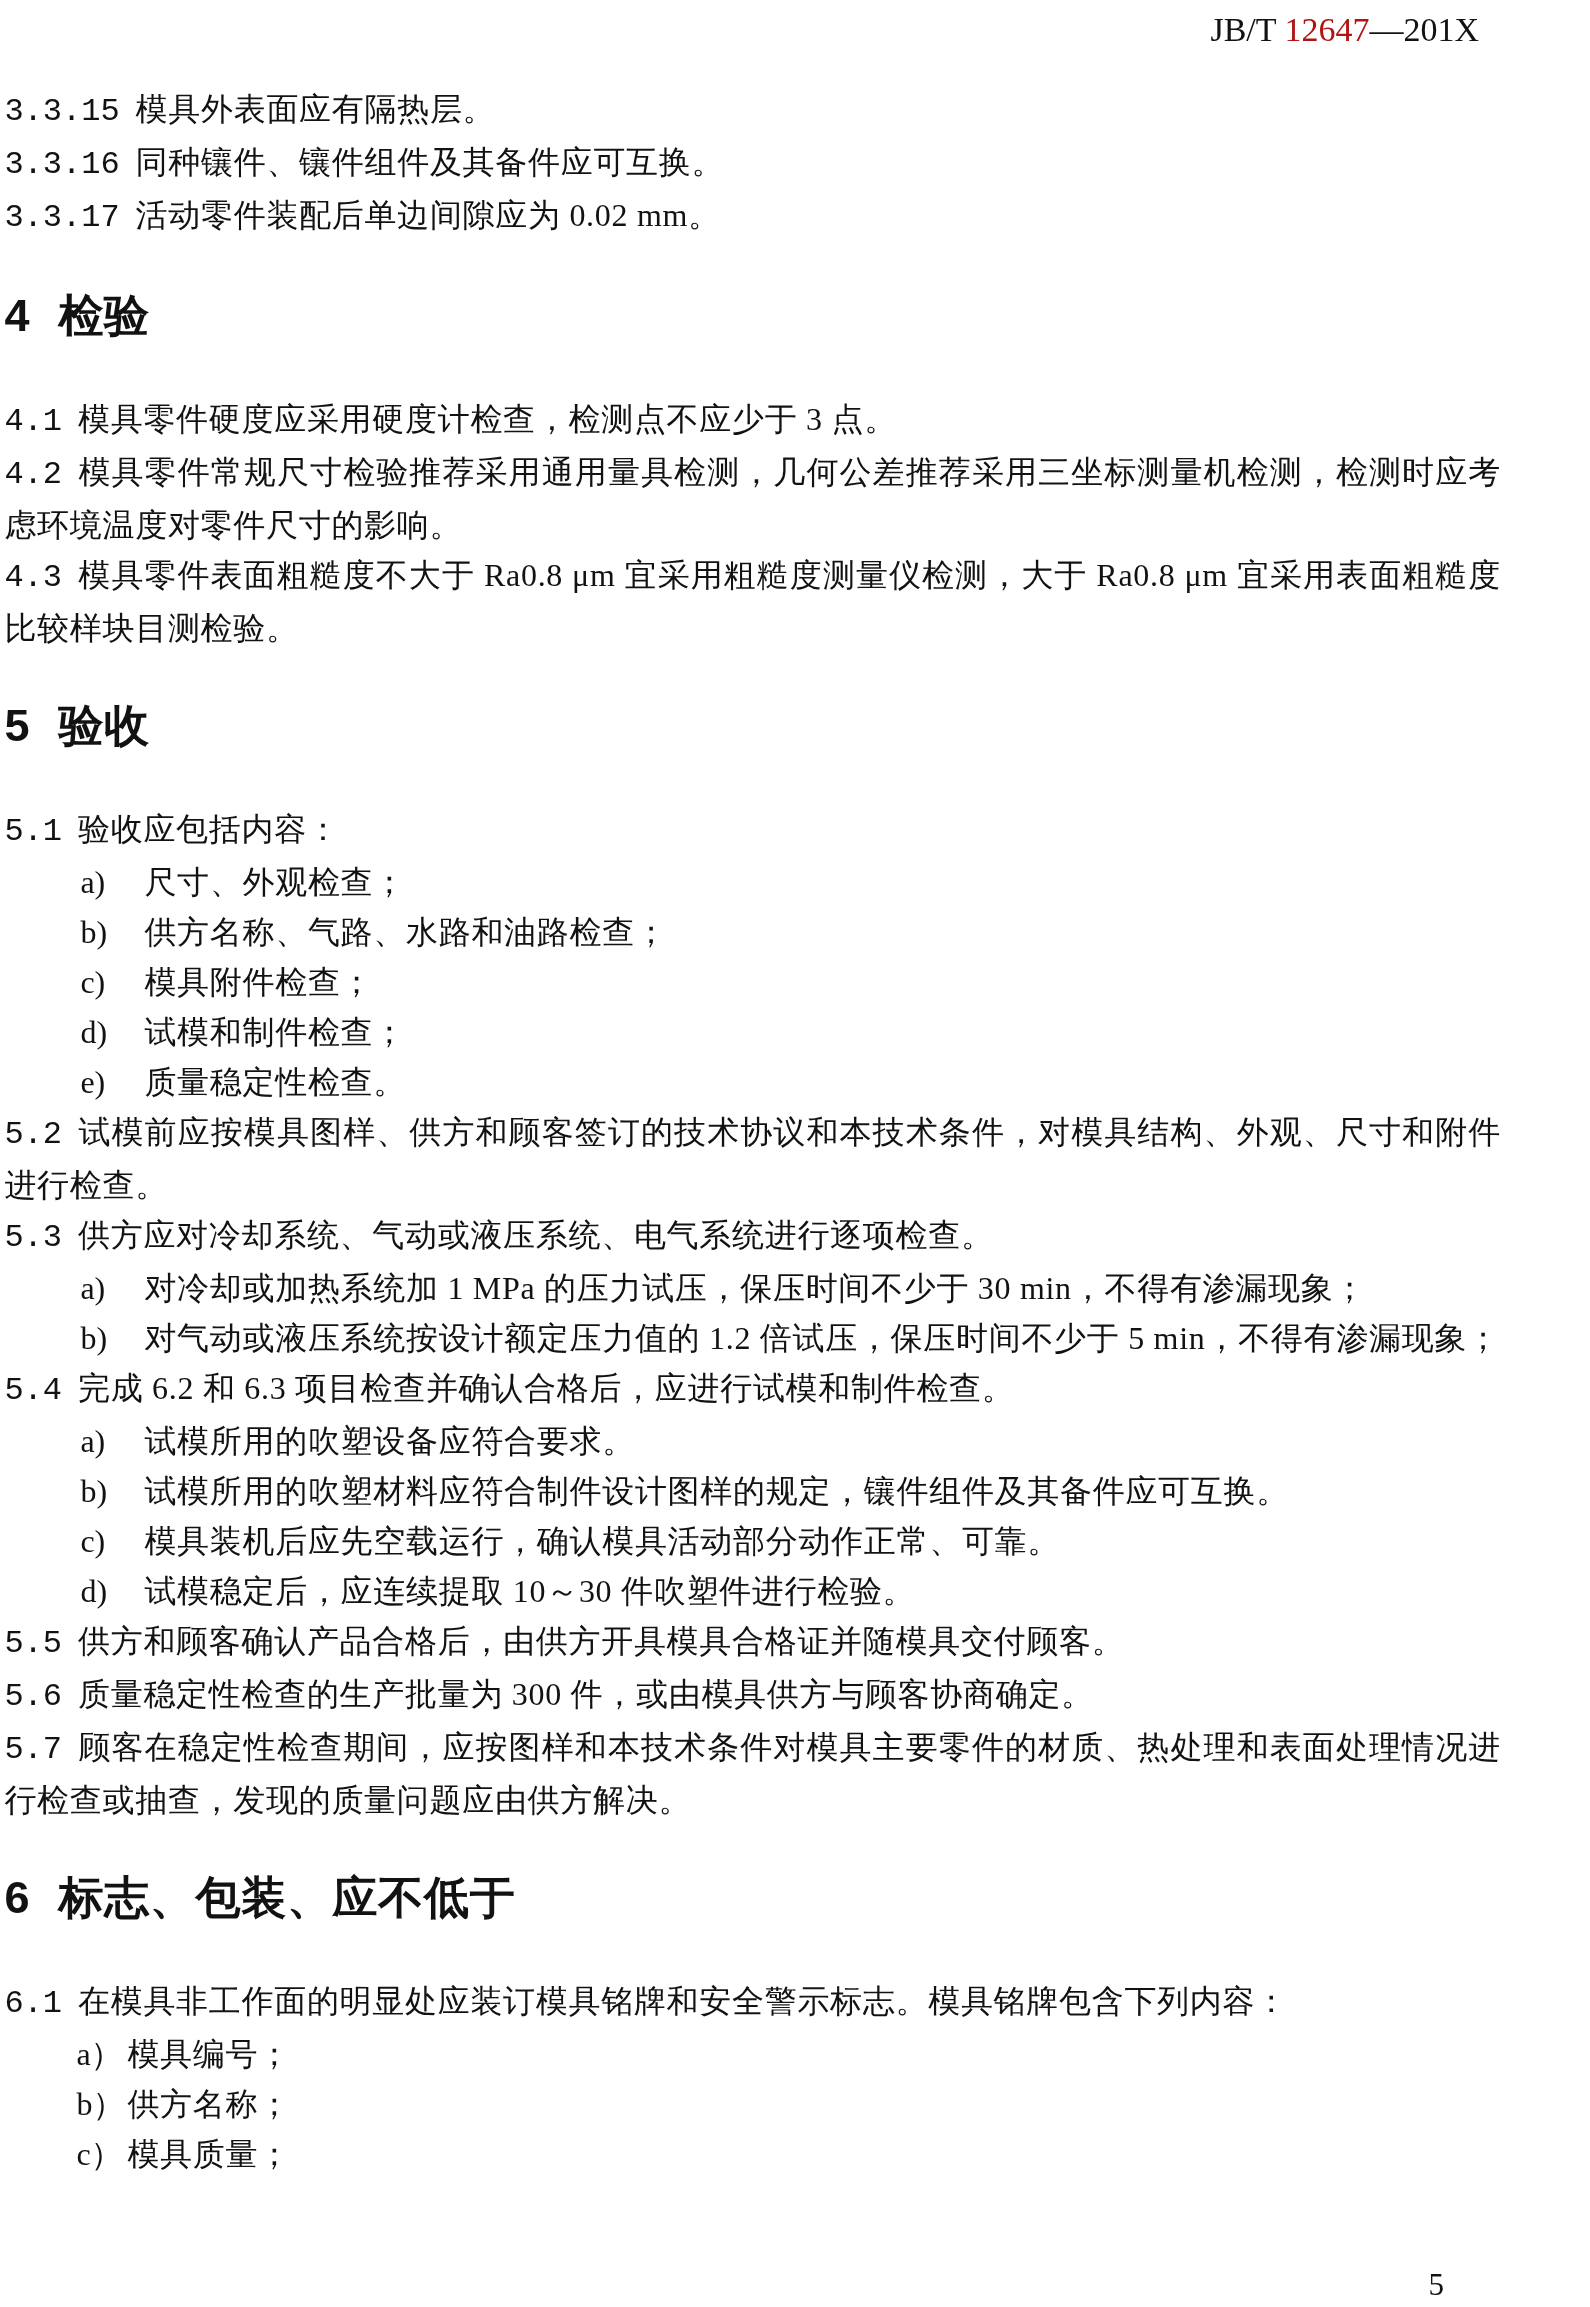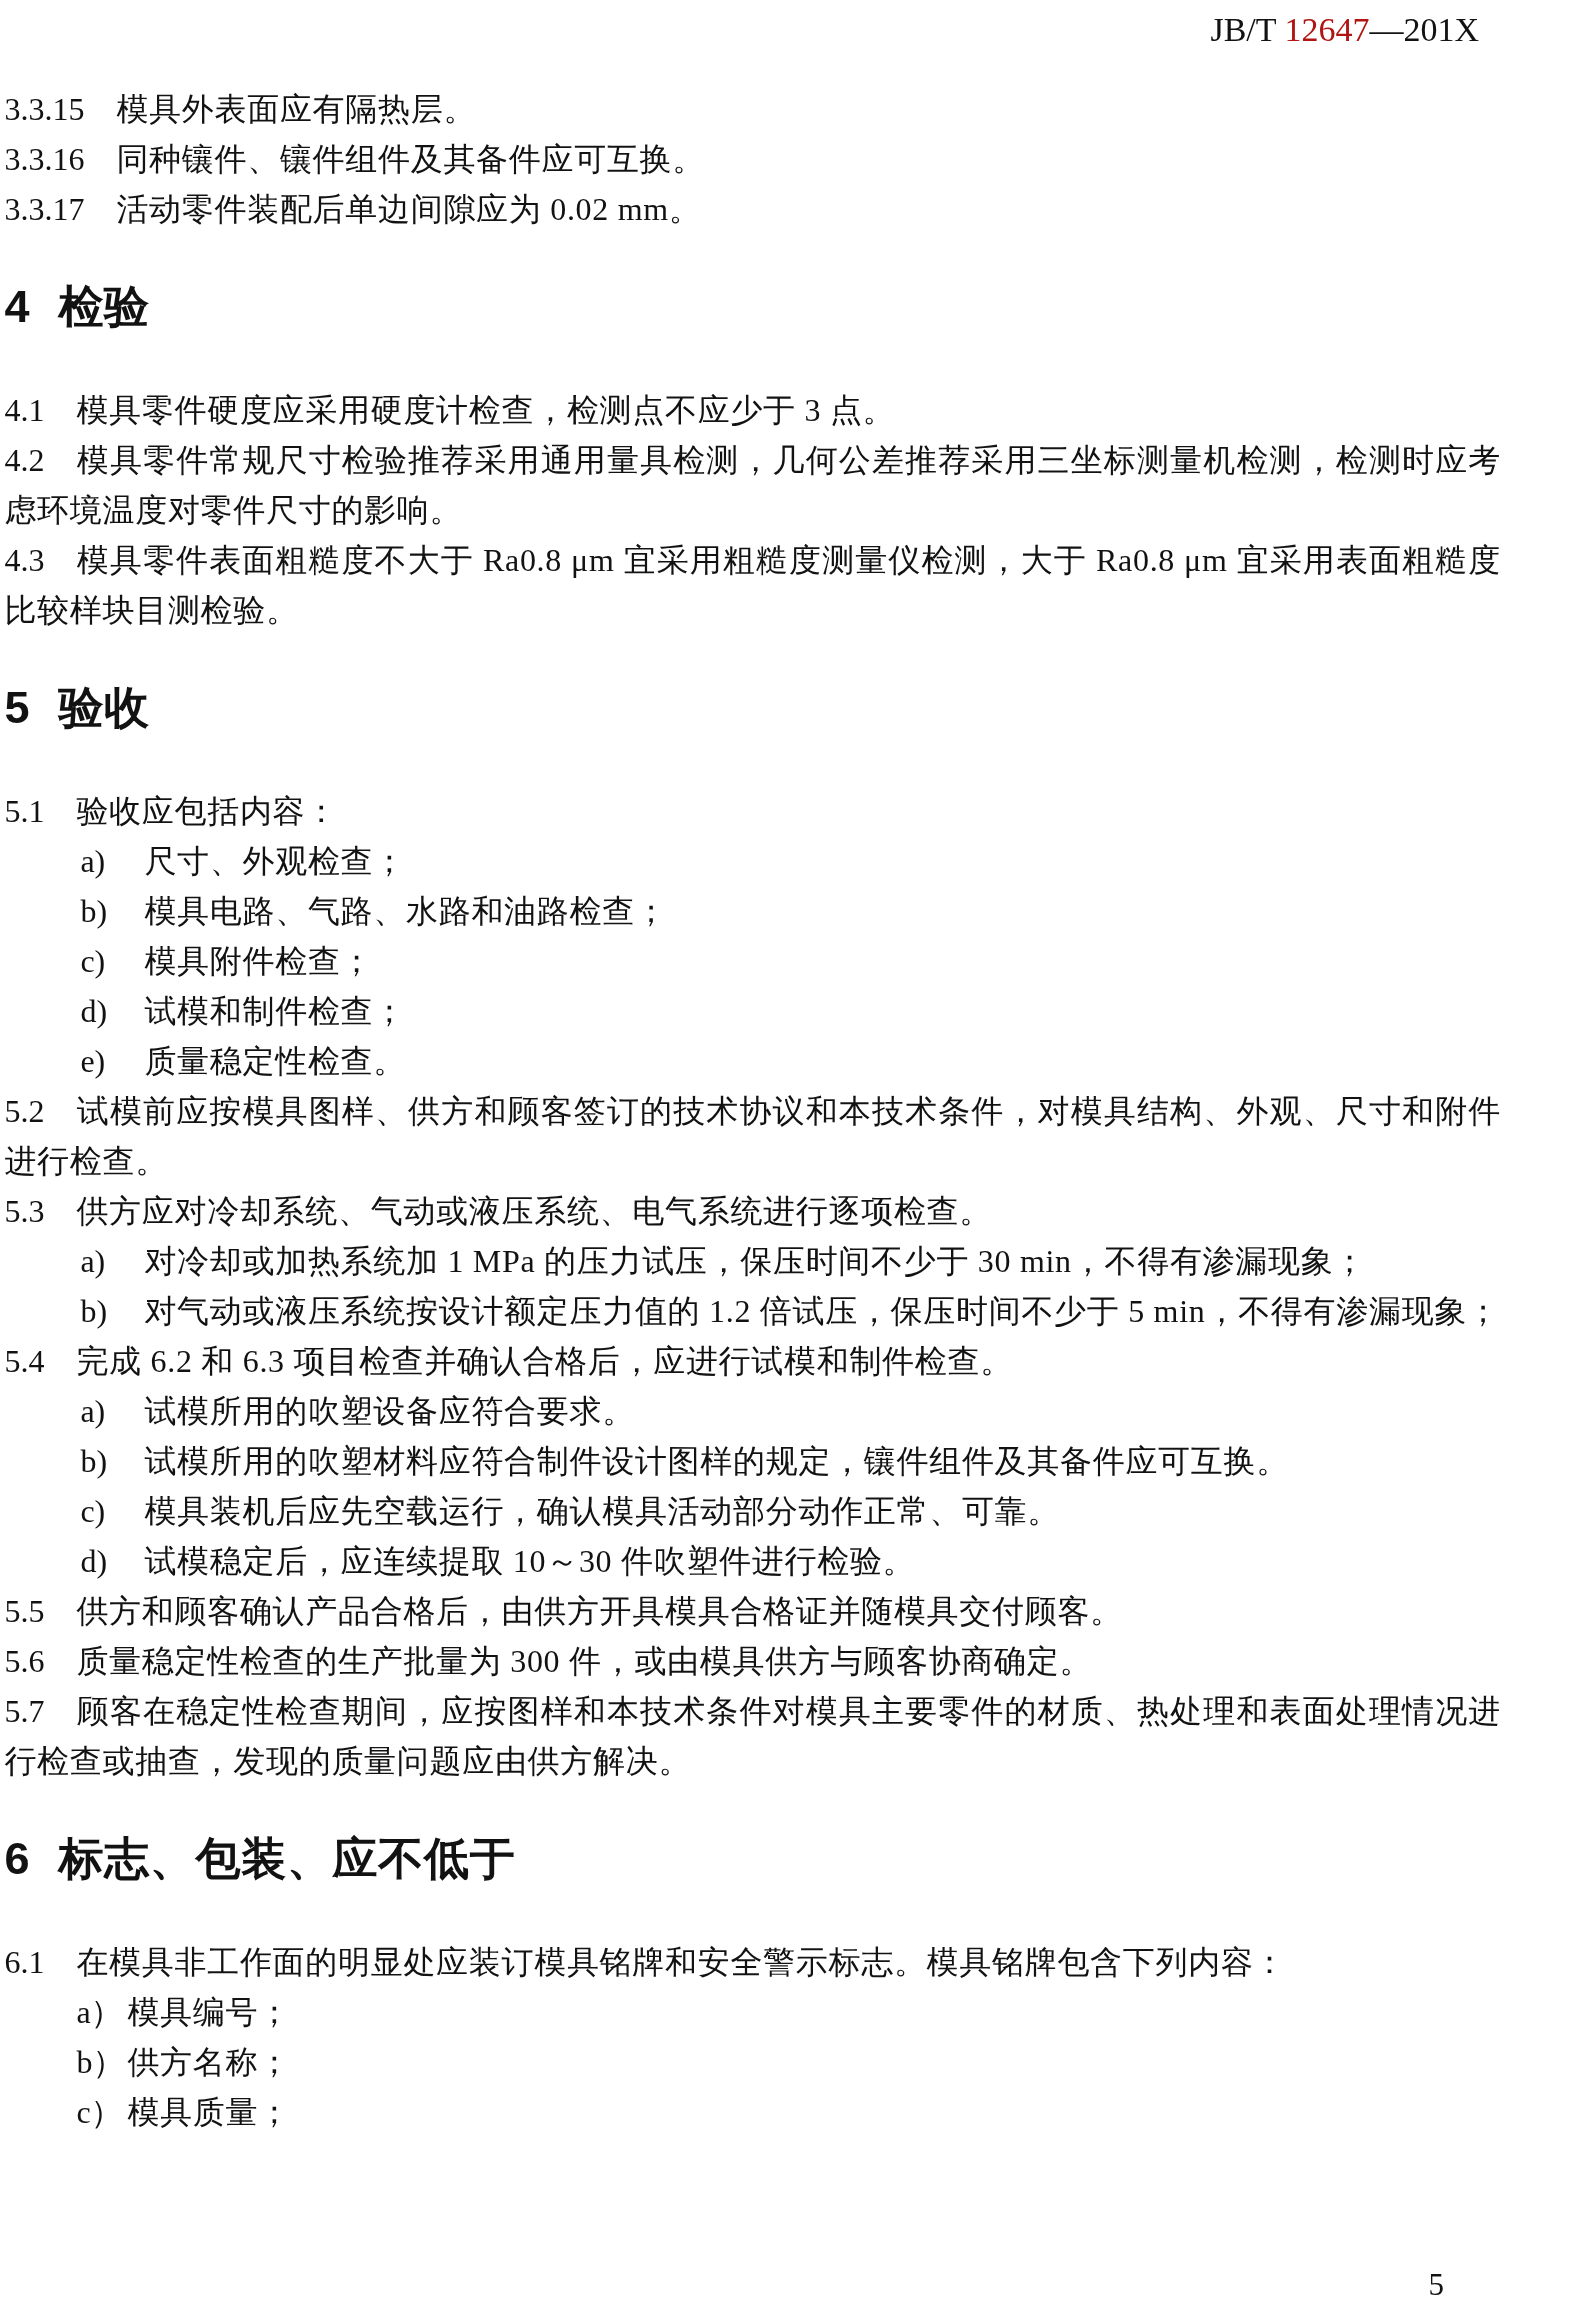--- a/index.html
+++ b/index.html
@@ -24,22 +24,22 @@
     margin-top: 34px;
     padding: 0 51px 0 4.4px;
     font-size: 32px;
     line-height: 50px;
   }
   .clause, .item, .item2 {
     text-align: justify;
     text-justify: inter-ideograph;
   }
   .clause .num {
-    font-family: Liberation Serif, serif;
-    margin-right: 32px;
+    font-family: Liberation Mono, monospace;
+    margin-right: 16px;
   }
   .heading {
     font-family: "Liberation Sans", "DejaVu Sans", sans-serif;
     font-weight: bold;
     font-size: 45px;
     line-height: 50px;
     margin: 48px 0 53px 0;
     text-align: left;
   }
   .heading .num { margin-right: 29px; }
@@ -69,21 +69,21 @@
       <div class="clause"><span class="num">3.3.15</span><span class="txt">模具外表面应有隔热层。</span></div>
       <div class="clause"><span class="num">3.3.16</span><span class="txt">同种镶件、镶件组件及其备件应可互换。</span></div>
       <div class="clause"><span class="num">3.3.17</span><span class="txt">活动零件装配后单边间隙应为 0.02 mm。</span></div>
       <div class="heading"><span class="num">4</span><span class="txt">检验</span></div>
       <div class="clause"><span class="num">4.1</span><span class="txt">模具零件硬度应采用硬度计检查，检测点不应少于 3 点。</span></div>
       <div class="clause"><span class="num">4.2</span><span class="txt">模具零件常规尺寸检验推荐采用通用量具检测，几何公差推荐采用三坐标测量机检测，检测时应考虑环境温度对零件尺寸的影响。</span></div>
       <div class="clause"><span class="num">4.3</span><span class="txt">模具零件表面粗糙度不大于 Ra0.8 μm 宜采用粗糙度测量仪检测，大于 Ra0.8 μm 宜采用表面粗糙度比较样块目测检验。</span></div>
       <div class="heading"><span class="num">5</span><span class="txt">验收</span></div>
       <div class="clause"><span class="num">5.1</span><span class="txt">验收应包括内容：</span></div>
       <div class="item"><span class="marker">a)</span><span class="txt">尺寸、外观检查；</span></div>
-      <div class="item"><span class="marker">b)</span><span class="txt">模具电路、气路、水路和油路检查；</span></div>
+      <div class="item"><span class="marker">b)</span><span class="txt">供方名称、气路、水路和油路检查；</span></div>
       <div class="item"><span class="marker">c)</span><span class="txt">模具附件检查；</span></div>
       <div class="item"><span class="marker">d)</span><span class="txt">试模和制件检查；</span></div>
       <div class="item"><span class="marker">e)</span><span class="txt">质量稳定性检查。</span></div>
       <div class="clause"><span class="num">5.2</span><span class="txt">试模前应按模具图样、供方和顾客签订的技术协议和本技术条件，对模具结构、外观、尺寸和附件进行检查。</span></div>
       <div class="clause"><span class="num">5.3</span><span class="txt">供方应对冷却系统、气动或液压系统、电气系统进行逐项检查。</span></div>
       <div class="item"><span class="marker">a)</span><span class="txt">对冷却或加热系统加 1 MPa 的压力试压，保压时间不少于 30 min，不得有渗漏现象；</span></div>
       <div class="item"><span class="marker">b)</span><span class="txt">对气动或液压系统按设计额定压力值的 1.2 倍试压，保压时间不少于 5 min，不得有渗漏现象；</span></div>
       <div class="clause"><span class="num">5.4</span><span class="txt">完成 6.2 和 6.3 项目检查并确认合格后，应进行试模和制件检查。</span></div>
       <div class="item"><span class="marker">a)</span><span class="txt">试模所用的吹塑设备应符合要求。</span></div>
       <div class="item"><span class="marker">b)</span><span class="txt">试模所用的吹塑材料应符合制件设计图样的规定，镶件组件及其备件应可互换。</span></div>

